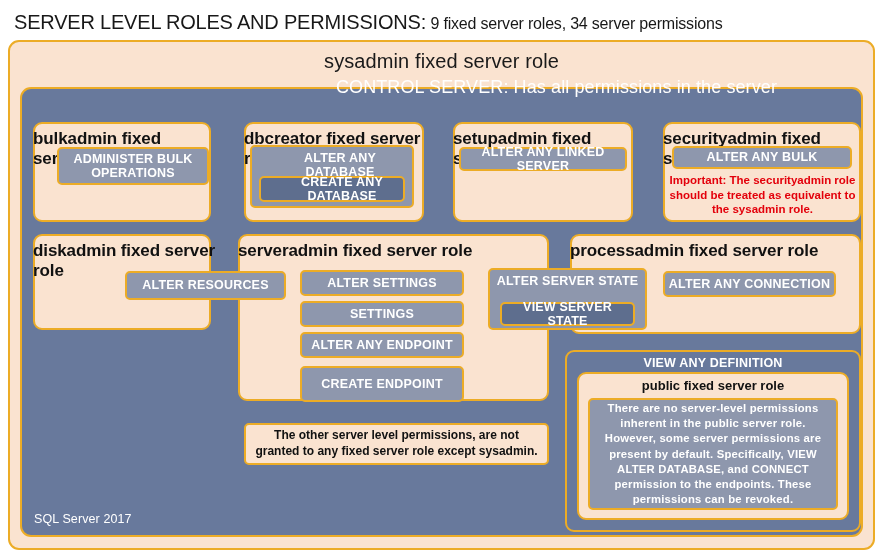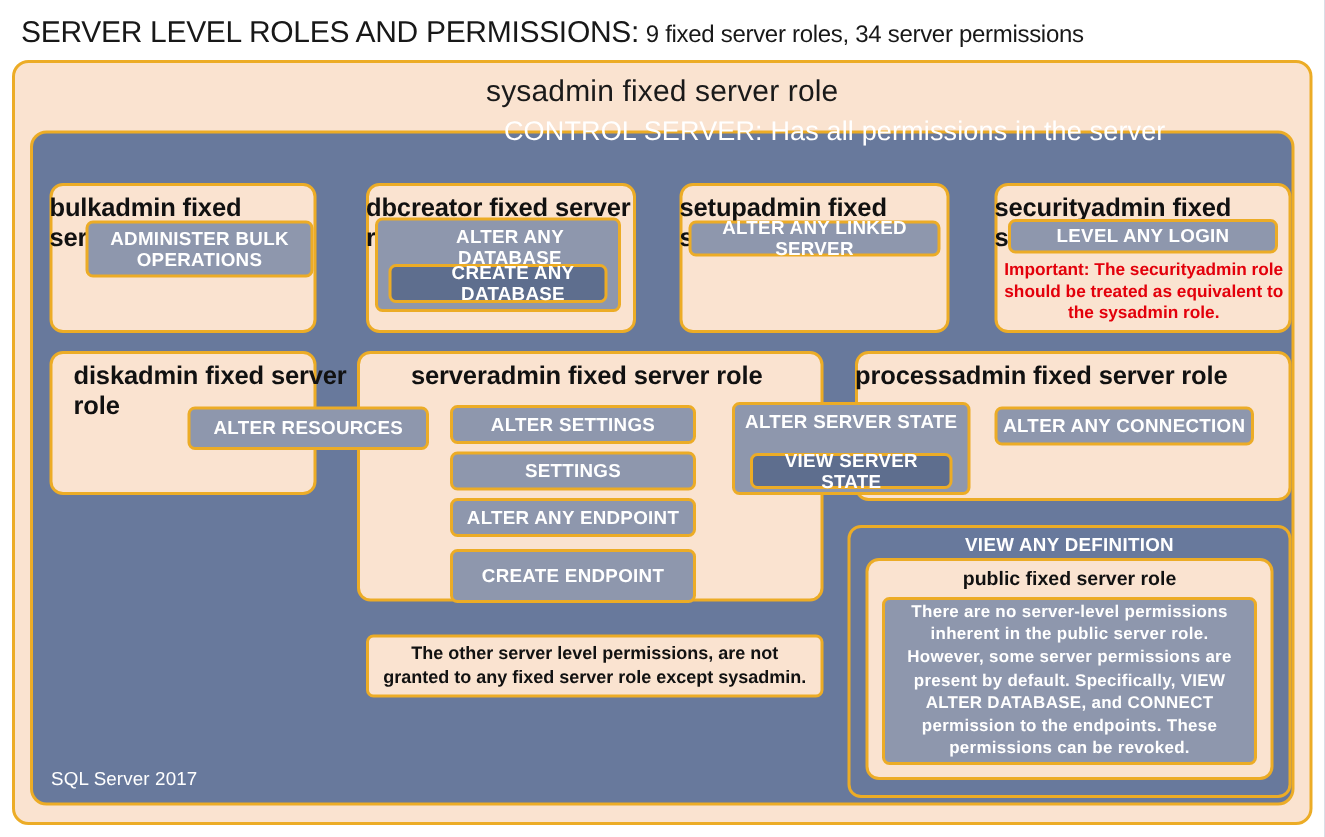--- a/index.html
+++ b/index.html
@@ -208,28 +208,28 @@
   <span style="position:absolute; top:4px; left:16px; right:0;">ALTER ANY DATABASE</span>
 </div>
 <div class="perm perm-dark" style="left:259px; top:176px; width:146px; height:26px;padding-left:20px;">CREATE  ANY DATABASE</div>
 
 <div class="cream" id="setupadmin-box"></div>
 <div class="role-title" style="left:453px; top:129px; width:180px;">setupadmin fixed server role</div>
 <div class="perm" style="left:459px; top:147px; width:168px; height:24px;">ALTER ANY LINKED SERVER</div>
 
 <div class="cream" id="securityadmin-box"></div>
 <div class="role-title" style="left:663px; top:129px; width:198px;">securityadmin fixed server role</div>
-<div class="perm" style="left:672px; top:146px; width:180px; height:23px;">LEVEL ANY LOGIN</div>
+<div class="perm" style="left:672px; top:146px; width:180px; height:23px;">ALTER ANY BULK</div>
 <div class="note-red" style="left:666px; top:173px; width:193px;">Important:  The securityadmin role should  be treated  as equivalent to the  sysadmin role.</div>
 
 <div class="cream" id="diskadmin-box"></div>
-<div class="role-title" style="left:33px; top:241px; width:205px;padding-left:16px;">diskadmin fixed server role</div>
+<div class="role-title" style="left:33px; top:241px; width:205px;">diskadmin fixed server role</div>
 
 <div class="cream" id="serveradmin-box"></div>
-<div class="role-title" style="left:238px; top:241px; width:311px;padding-left:36px;">serveradmin fixed server role</div>
+<div class="role-title" style="left:238px; top:241px; width:311px;">serveradmin fixed server role</div>
 
 <div class="cream" id="processadmin-box"></div>
 <div class="role-title" style="left:570px; top:241px; width:291px;">processadmin fixed server role</div>
 
 <div class="perm" style="left:125px; top:271px; width:161px; height:29px;">ALTER RESOURCES</div>
 
 <div class="perm" style="left:300px; top:270px; width:164px; height:26px;">ALTER SETTINGS</div>
 <div class="perm" style="left:300px; top:301px; width:164px; height:26px;">SETTINGS</div>
 <div class="perm" style="left:300px; top:332px; width:164px; height:26px;">ALTER ANY ENDPOINT</div>
 <div class="perm" style="left:300px; top:366px; width:164px; height:36px;">CREATE  ENDPOINT</div>

